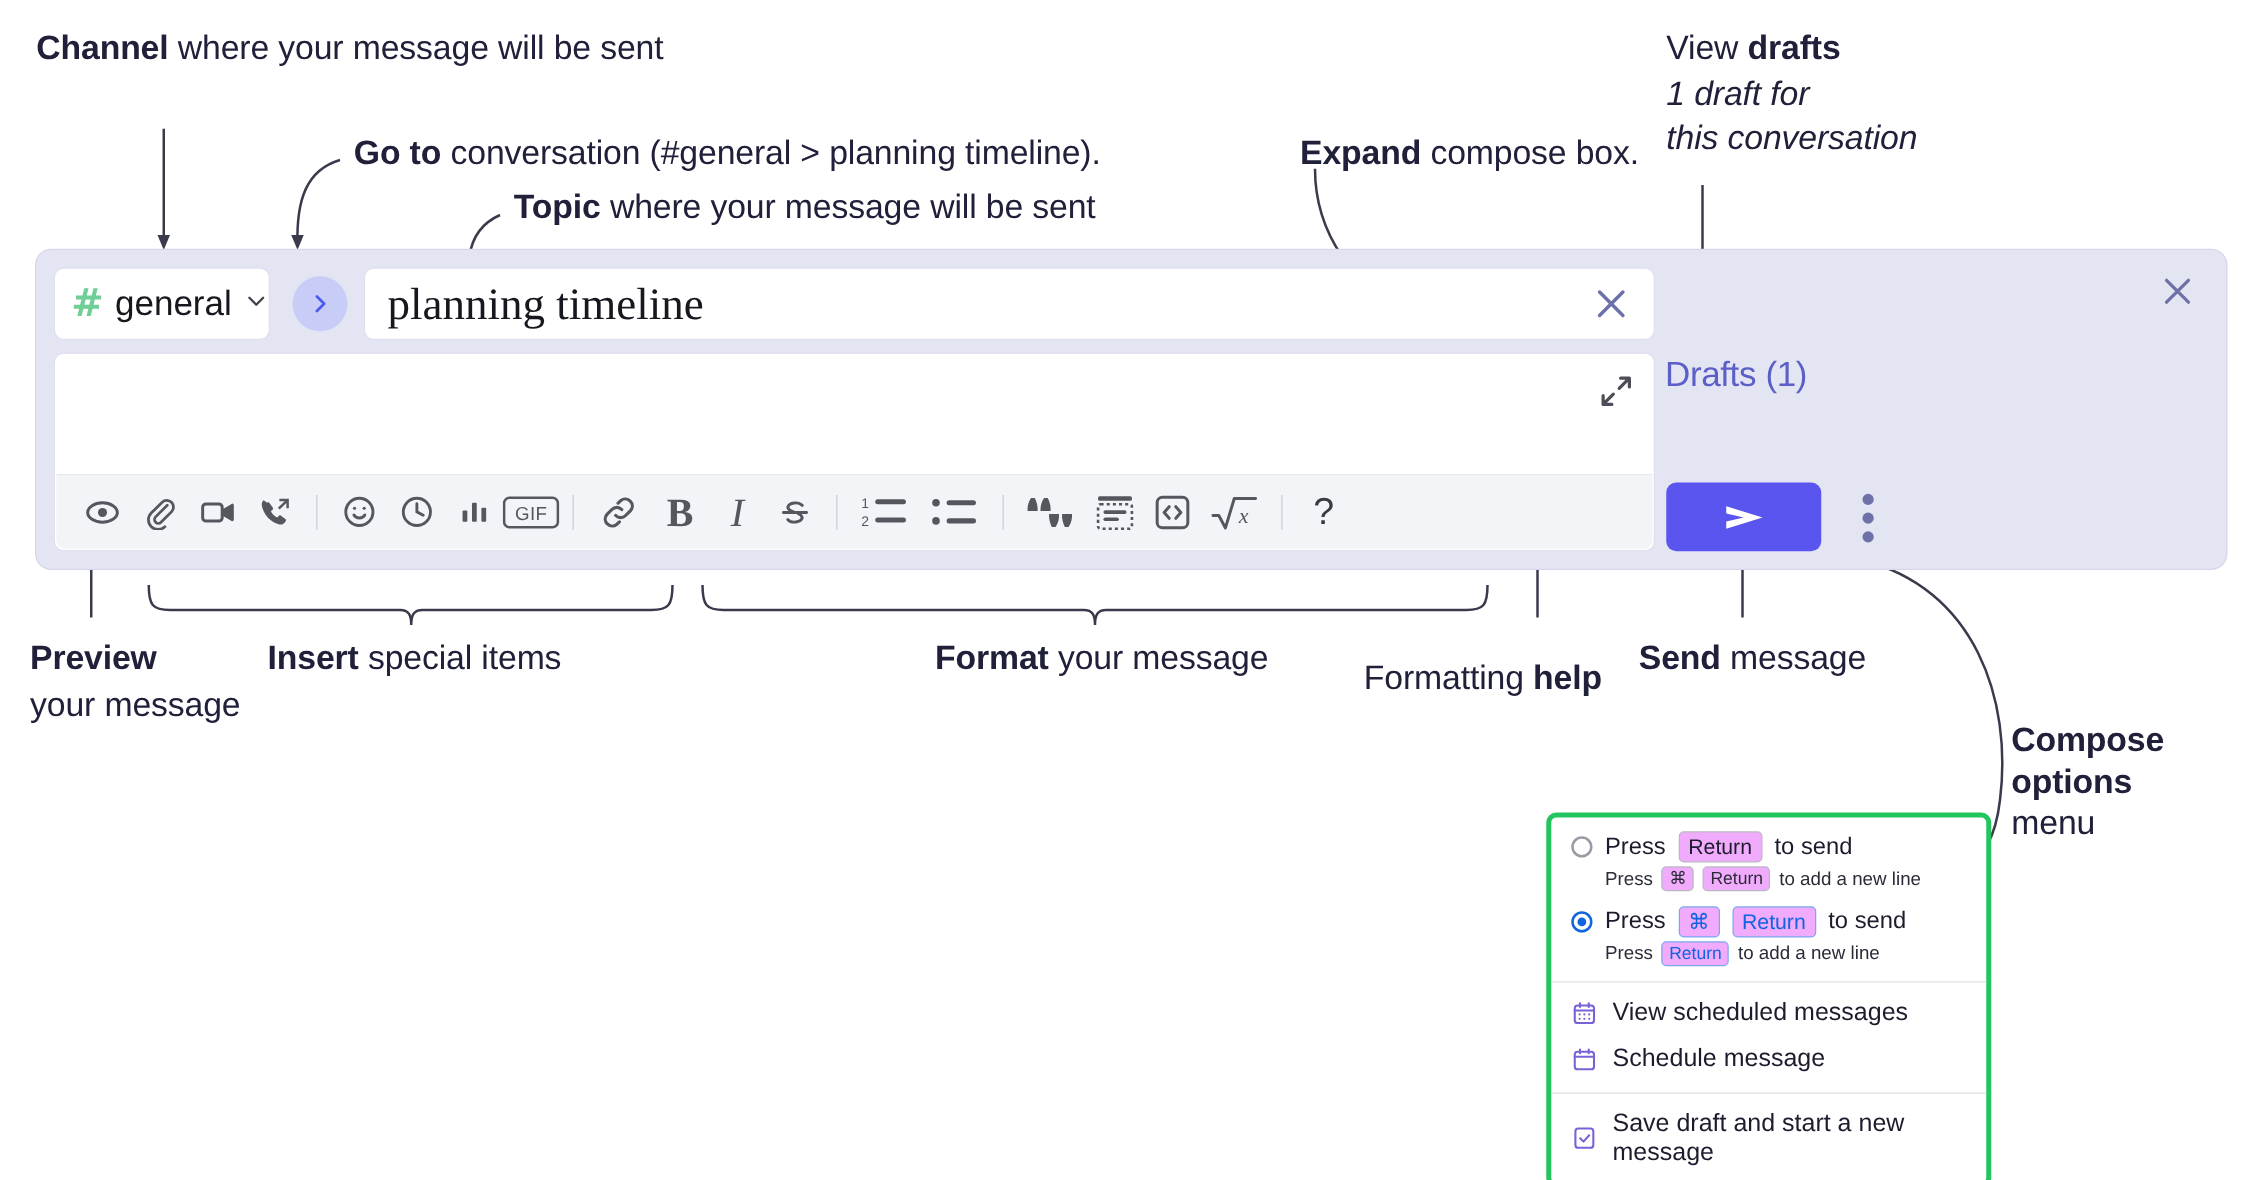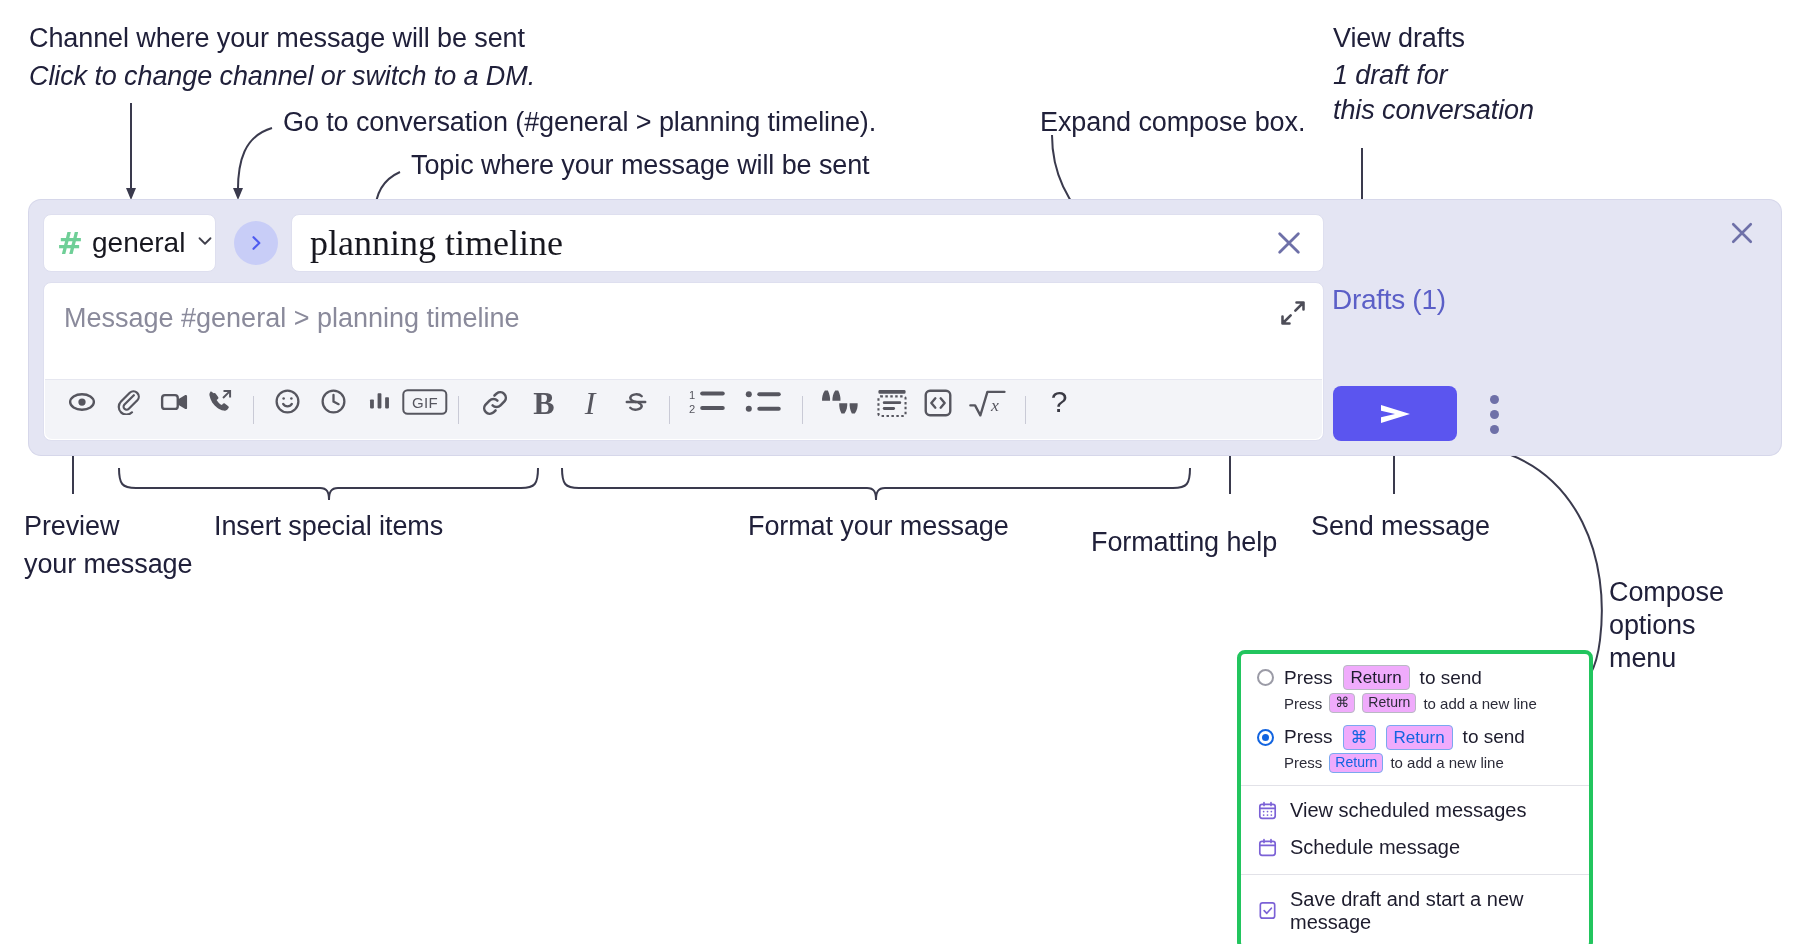--- a/index.html
+++ b/index.html
@@ -14,21 +14,21 @@
 
   
   .anno{
     position:absolute;
     font-size:27px;
     line-height:1.18;
     color:#20203a;
     white-space:nowrap;
     letter-spacing:-0.1px;
   }
-  .anno b{font-weight:400;}
+  .anno b{font-weight:700;}
   .anno .it{font-style:italic;}
 
   
   svg.overlay{position:absolute;left:0;top:0;width:1814px;height:944px;pointer-events:none;}
 
   
   #compose-widget{
     position:absolute;left:29px;top:200px;width:1752px;height:255px;
     background:#e4e5f3;
     border-radius:12px;
@@ -77,21 +77,21 @@
   }
   #expand-btn{position:absolute;right:16px;top:16px;cursor:pointer;display:flex;}
 
   #toolbar{
     position:absolute;left:1px;bottom:1px;width:1277px;height:60px;
     background:#f3f4f8;border-top:1px solid #e6e7f0;
     border-bottom-left-radius:7px;border-bottom-right-radius:7px;
     display:flex;align-items:center;padding-left:14px;box-sizing:border-box;
   }
   .tbtn{
-    width:46px;height:46px;display:flex;justify-content:center;
+    width:46px;height:46px;display:flex;align-items:center;justify-content:center;
     cursor:pointer;flex:none;color:#56565f;
   }
   .tsep{width:1px;height:28px;background:#c9cad6;margin:0 10px;flex:none;}
 
   
   #close-compose{position:absolute;right:24px;top:18px;cursor:pointer;display:flex;}
   #drafts-link{
     position:absolute;left:1332px;top:284px;font-size:28px;color:#5b5fc7;cursor:pointer;
     letter-spacing:-0.3px;
   }
@@ -133,21 +133,20 @@
   }
   .menu-item .mi-label{color:#1d1c2d;}
 
   .mini-gap{height:6px;}
 </style>
 </head>
 <body>
 
 <div class="anno" style="left:29px;top:23px;">
   <div><b>Channel</b><span> where your message will be sent</span></div>
-  <div class="it" style="margin-top:6px;">Click to change channel or switch to a DM.</div>
 </div>
 
 <div class="anno" style="left:283px;top:107px;">
   <b>Go to</b><span> conversation (#general &gt; planning timeline).</span>
 </div>
 
 <div class="anno" style="left:411px;top:150px;">
   <b>Topic</b><span> where your message will be sent</span>
 </div>
 
@@ -258,21 +257,20 @@
         <span class="tval">planning timeline</span>
         <span id="clear-topic">
           <svg width="32" height="32" viewBox="0 0 24 24" fill="none" stroke="#6e70a8" stroke-width="2.1" stroke-linecap="round">
               <path d="M5 5 L19 19 M19 5 L5 19"></path>
             </svg>
         </span>
       </div>
     </div>
 
     <div id="message-box">
-      <div id="message-placeholder">Message #general &gt; planning timeline</div>
 
       <div id="expand-btn">
         <svg width="28" height="28" viewBox="0 0 24 24" fill="none" stroke="#4d4d58" stroke-width="2.2" stroke-linecap="round" stroke-linejoin="round">
           <path d="M14 10 L21 3 M21 3 L15 3 M21 3 L21 9"></path>
           <path d="M10 14 L3 21 M3 21 L9 21 M3 21 L3 15"></path>
         </svg>
       </div>
 
       <div id="toolbar">
 

